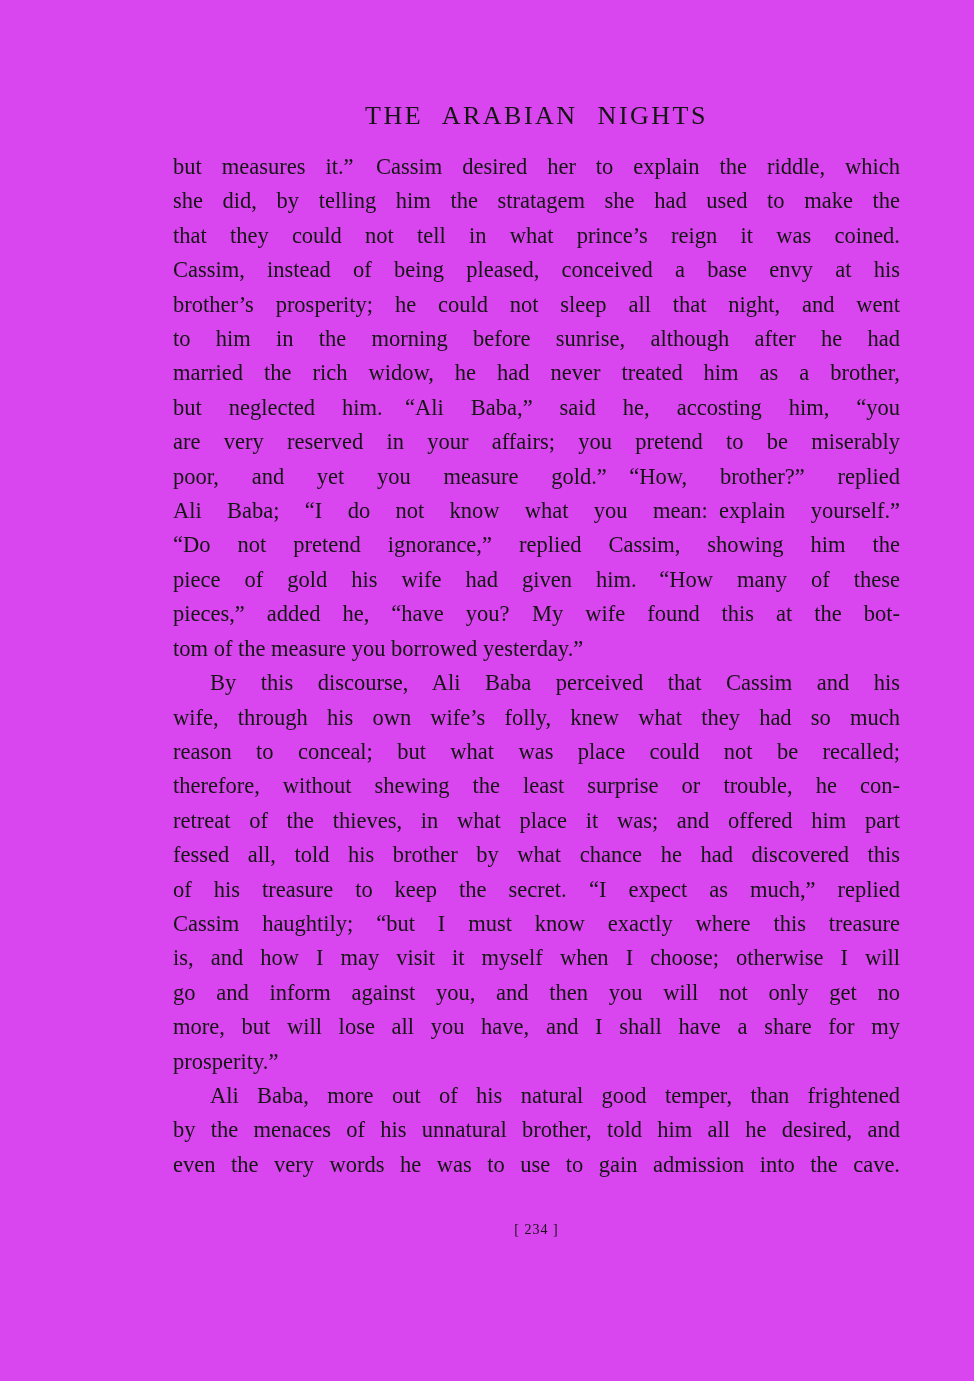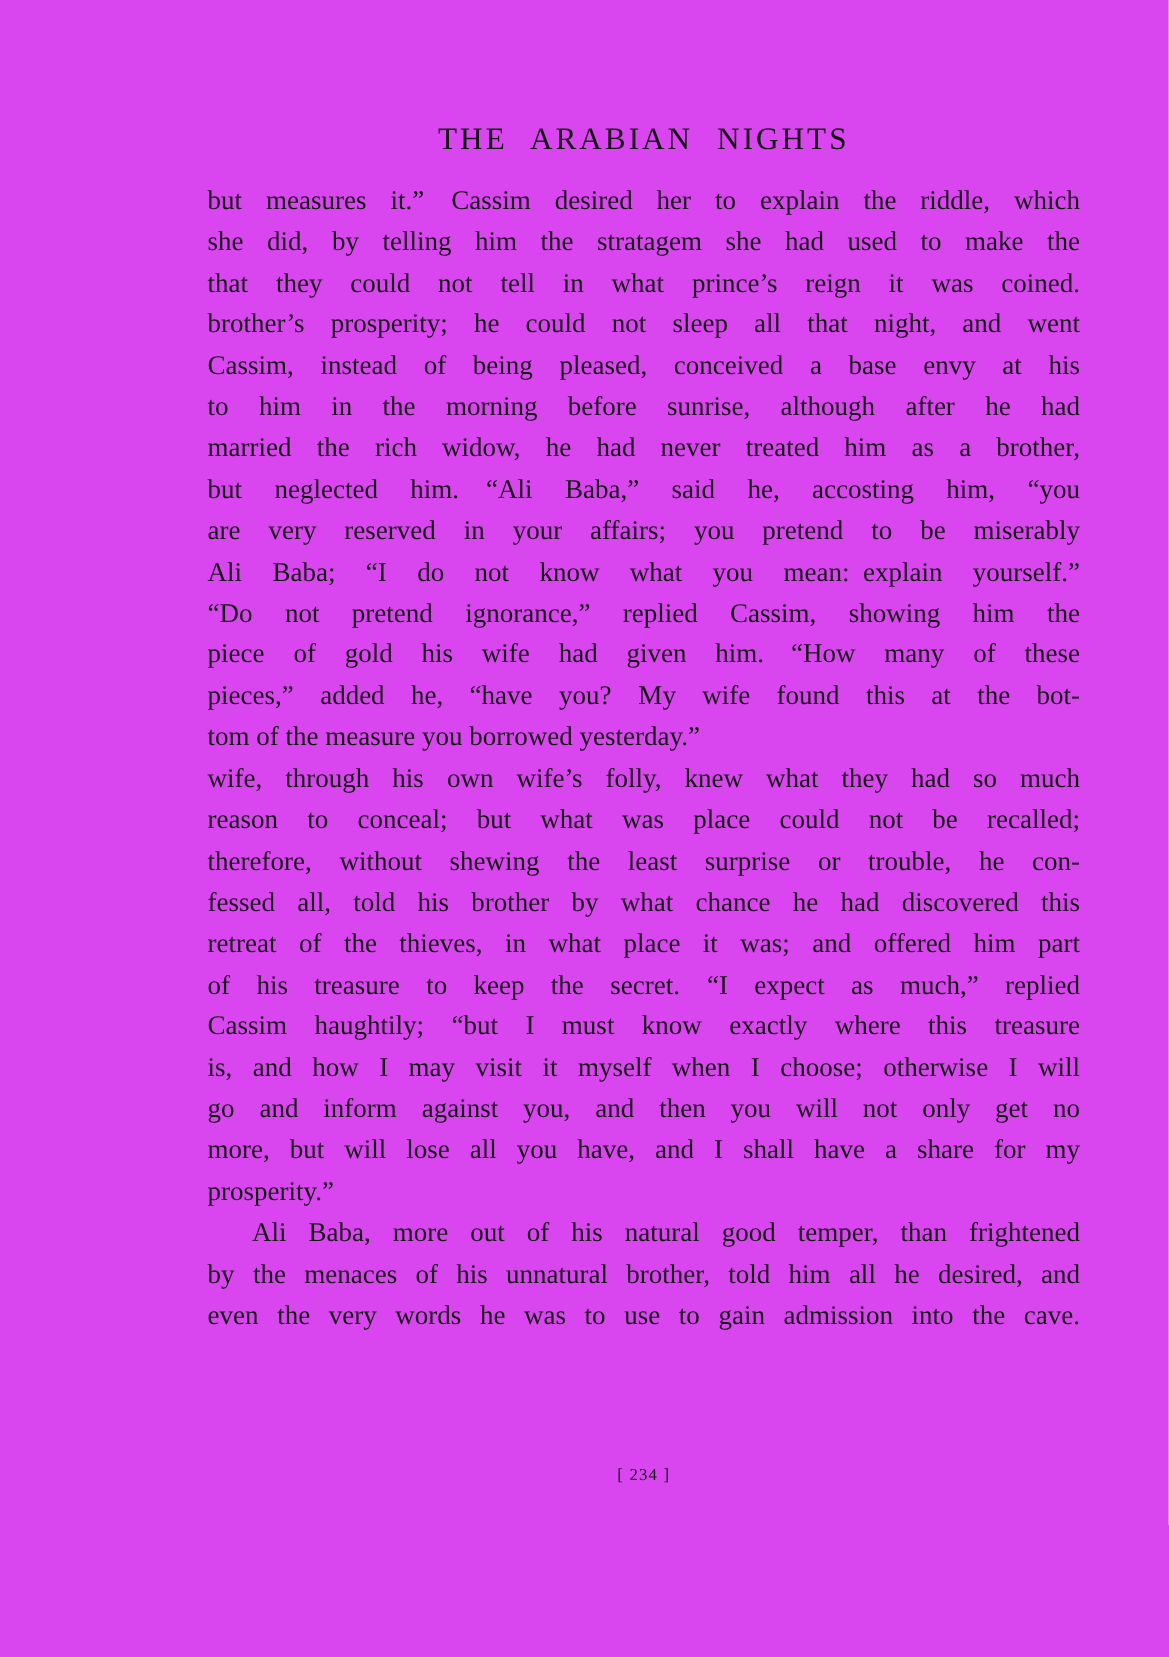--- a/index.html
+++ b/index.html
@@ -61,36 +61,38 @@
 </head>
 <body>
 
 <div class="page">
   <div class="running-head">THE ARABIAN NIGHTS</div>
 
   <div class="body-text">
       <div class="line j">but measures it.” Cassim desired her to explain the riddle, which</div>
       <div class="line j">she did, by telling him the stratagem she had used to make the</div>
       <div class="line j">that they could not tell in what prince’s reign it was coined.</div>
+      <div class="line j">Cassim, instead of being pleased, conceived a base envy at his</div>
       <div class="line j">brother’s prosperity; he could not sleep all that night, and went</div>
-      <div class="line j">Cassim, instead of being pleased, conceived a base envy at his</div>
       <div class="line j">to him in the morning before sunrise, although after he had</div>
       <div class="line j">married the rich widow, he had never treated him as a brother,</div>
       <div class="line j">but neglected him. “Ali Baba,” said he, accosting him, “you</div>
       <div class="line j">are very reserved in your affairs; you pretend to be miserably</div>
+      <div class="line j">poor, and yet you measure gold.” “How, brother?” replied</div>
       <div class="line j">Ali Baba; “I do not know what you mean: explain yourself.”</div>
       <div class="line j">“Do not pretend ignorance,” replied Cassim, showing him the</div>
       <div class="line j">piece of gold his wife had given him. “How many of these</div>
       <div class="line j">pieces,” added he, “have you? My wife found this at the bot-</div>
       <div class="line">tom of the measure you borrowed yesterday.”</div>
+      <div class="line j ind">By this discourse, Ali Baba perceived that Cassim and his</div>
       <div class="line j">wife, through his own wife’s folly, knew what they had so much</div>
       <div class="line j">reason to conceal; but what was place could not be recalled;</div>
       <div class="line j">therefore, without shewing the least surprise or trouble, he con-</div>
+      <div class="line j">retreat of the thieves, in what place it was; and offered him part</div>
       <div class="line j">fessed all, told his brother by what chance he had discovered this</div>
-      <div class="line j">retreat of the thieves, in what place it was; and offered him part</div>
       <div class="line j">of his treasure to keep the secret. “I expect as much,” replied</div>
       <div class="line j">Cassim haughtily; “but I must know exactly where this treasure</div>
       <div class="line j">is, and how I may visit it myself when I choose; otherwise I will</div>
       <div class="line j">go and inform against you, and then you will not only get no</div>
       <div class="line j">more, but will lose all you have, and I shall have a share for my</div>
       <div class="line">prosperity.”</div>
       <div class="line j ind">Ali Baba, more out of his natural good temper, than frightened</div>
       <div class="line j">by the menaces of his unnatural brother, told him all he desired, and</div>
       <div class="line j">even the very words he was to use to gain admission into the cave.</div>
     </div>

